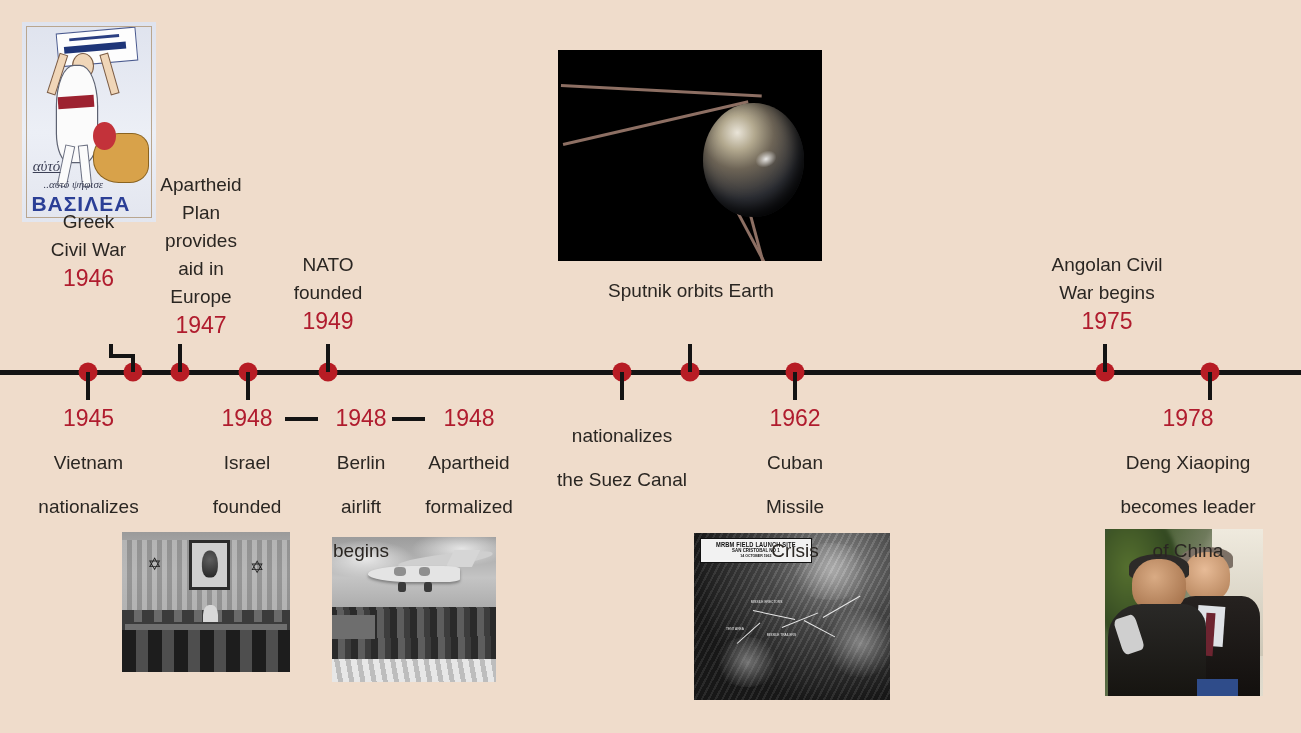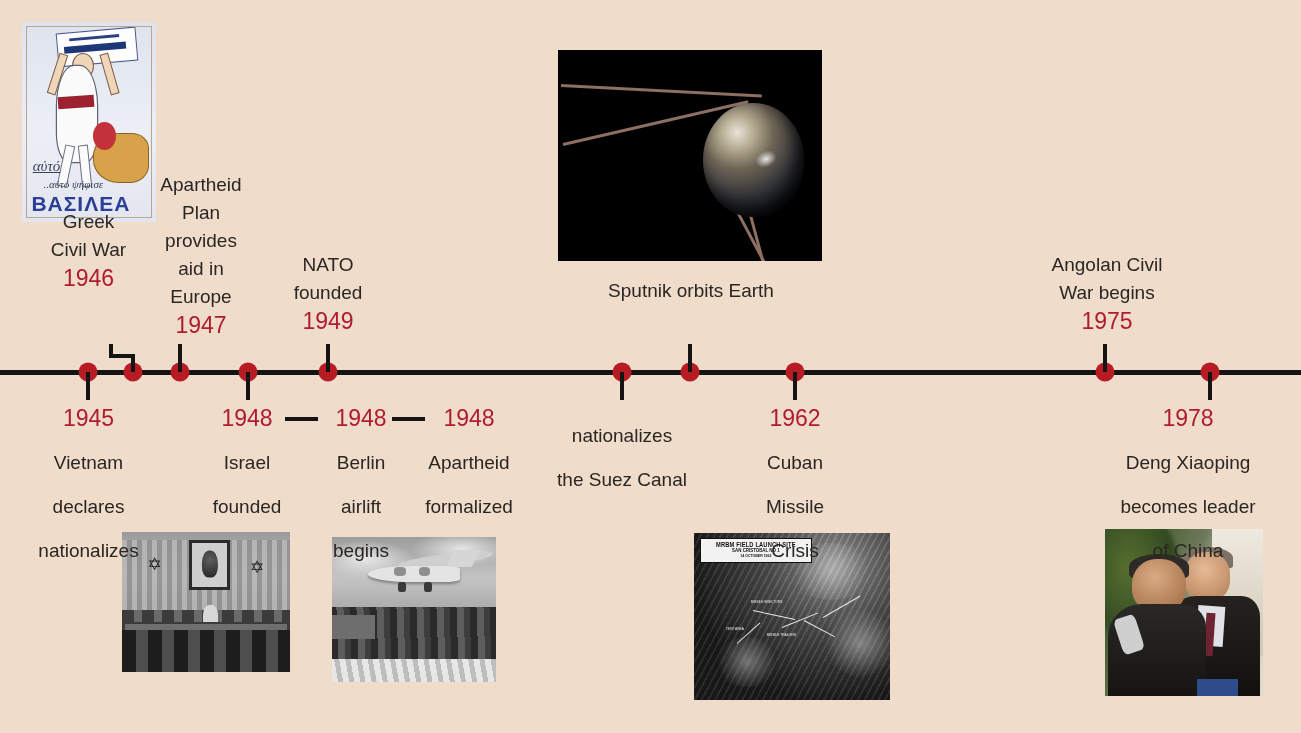--- a/index.html
+++ b/index.html
@@ -629,21 +629,20 @@
 
   <div class="item above" style="left:1013px; top:252px; width:188px;">
     <div class="caption">Angolan Civil</div>
     <div class="caption">War begins</div>
     <div class="year">1975</div>
   </div>
 
   <div class="item below" style="left:7px; top:405px; width:163px;">
     <div class="year">1945</div>
     <div class="caption">Vietnam</div>
-    <div class="caption">declares</div>
     <div class="caption">nationalizes</div>
   </div>
 
   <div class="item below" style="left:192px; top:405px; width:110px;">
     <div class="year">1948</div>
     <div class="caption">Israel</div>
     <div class="caption">founded</div>
   </div>
 
   <div class="item below" style="left:306px; top:405px; width:110px;">

